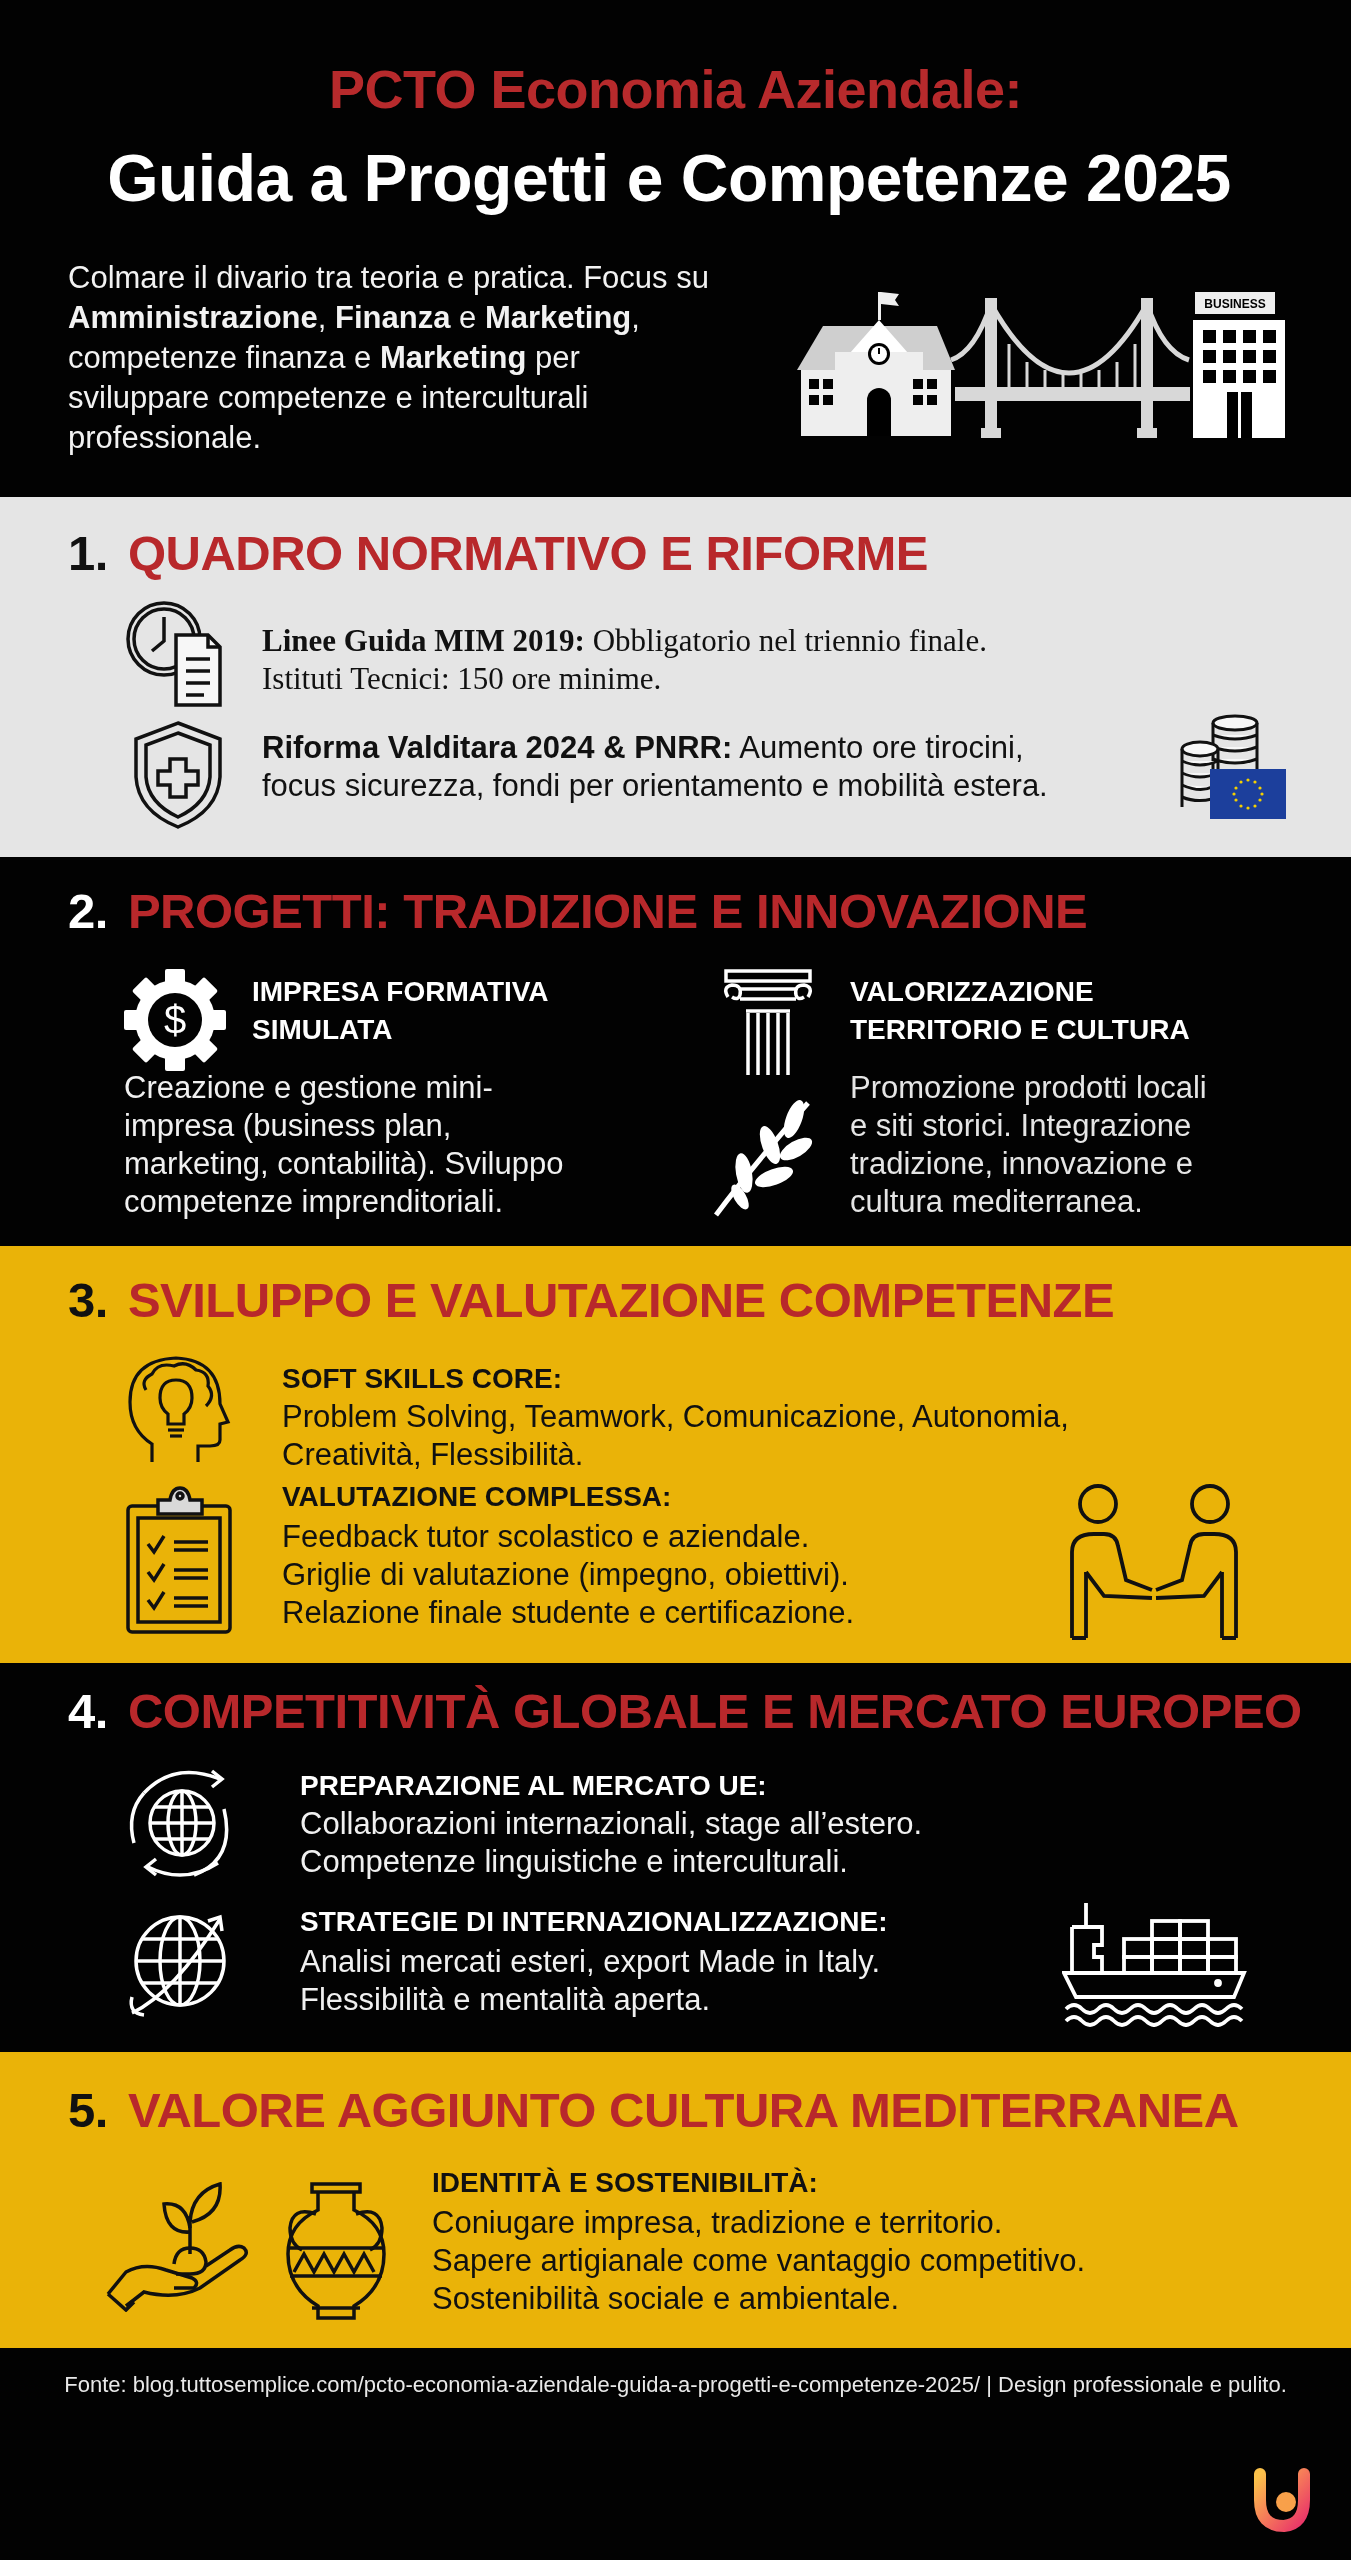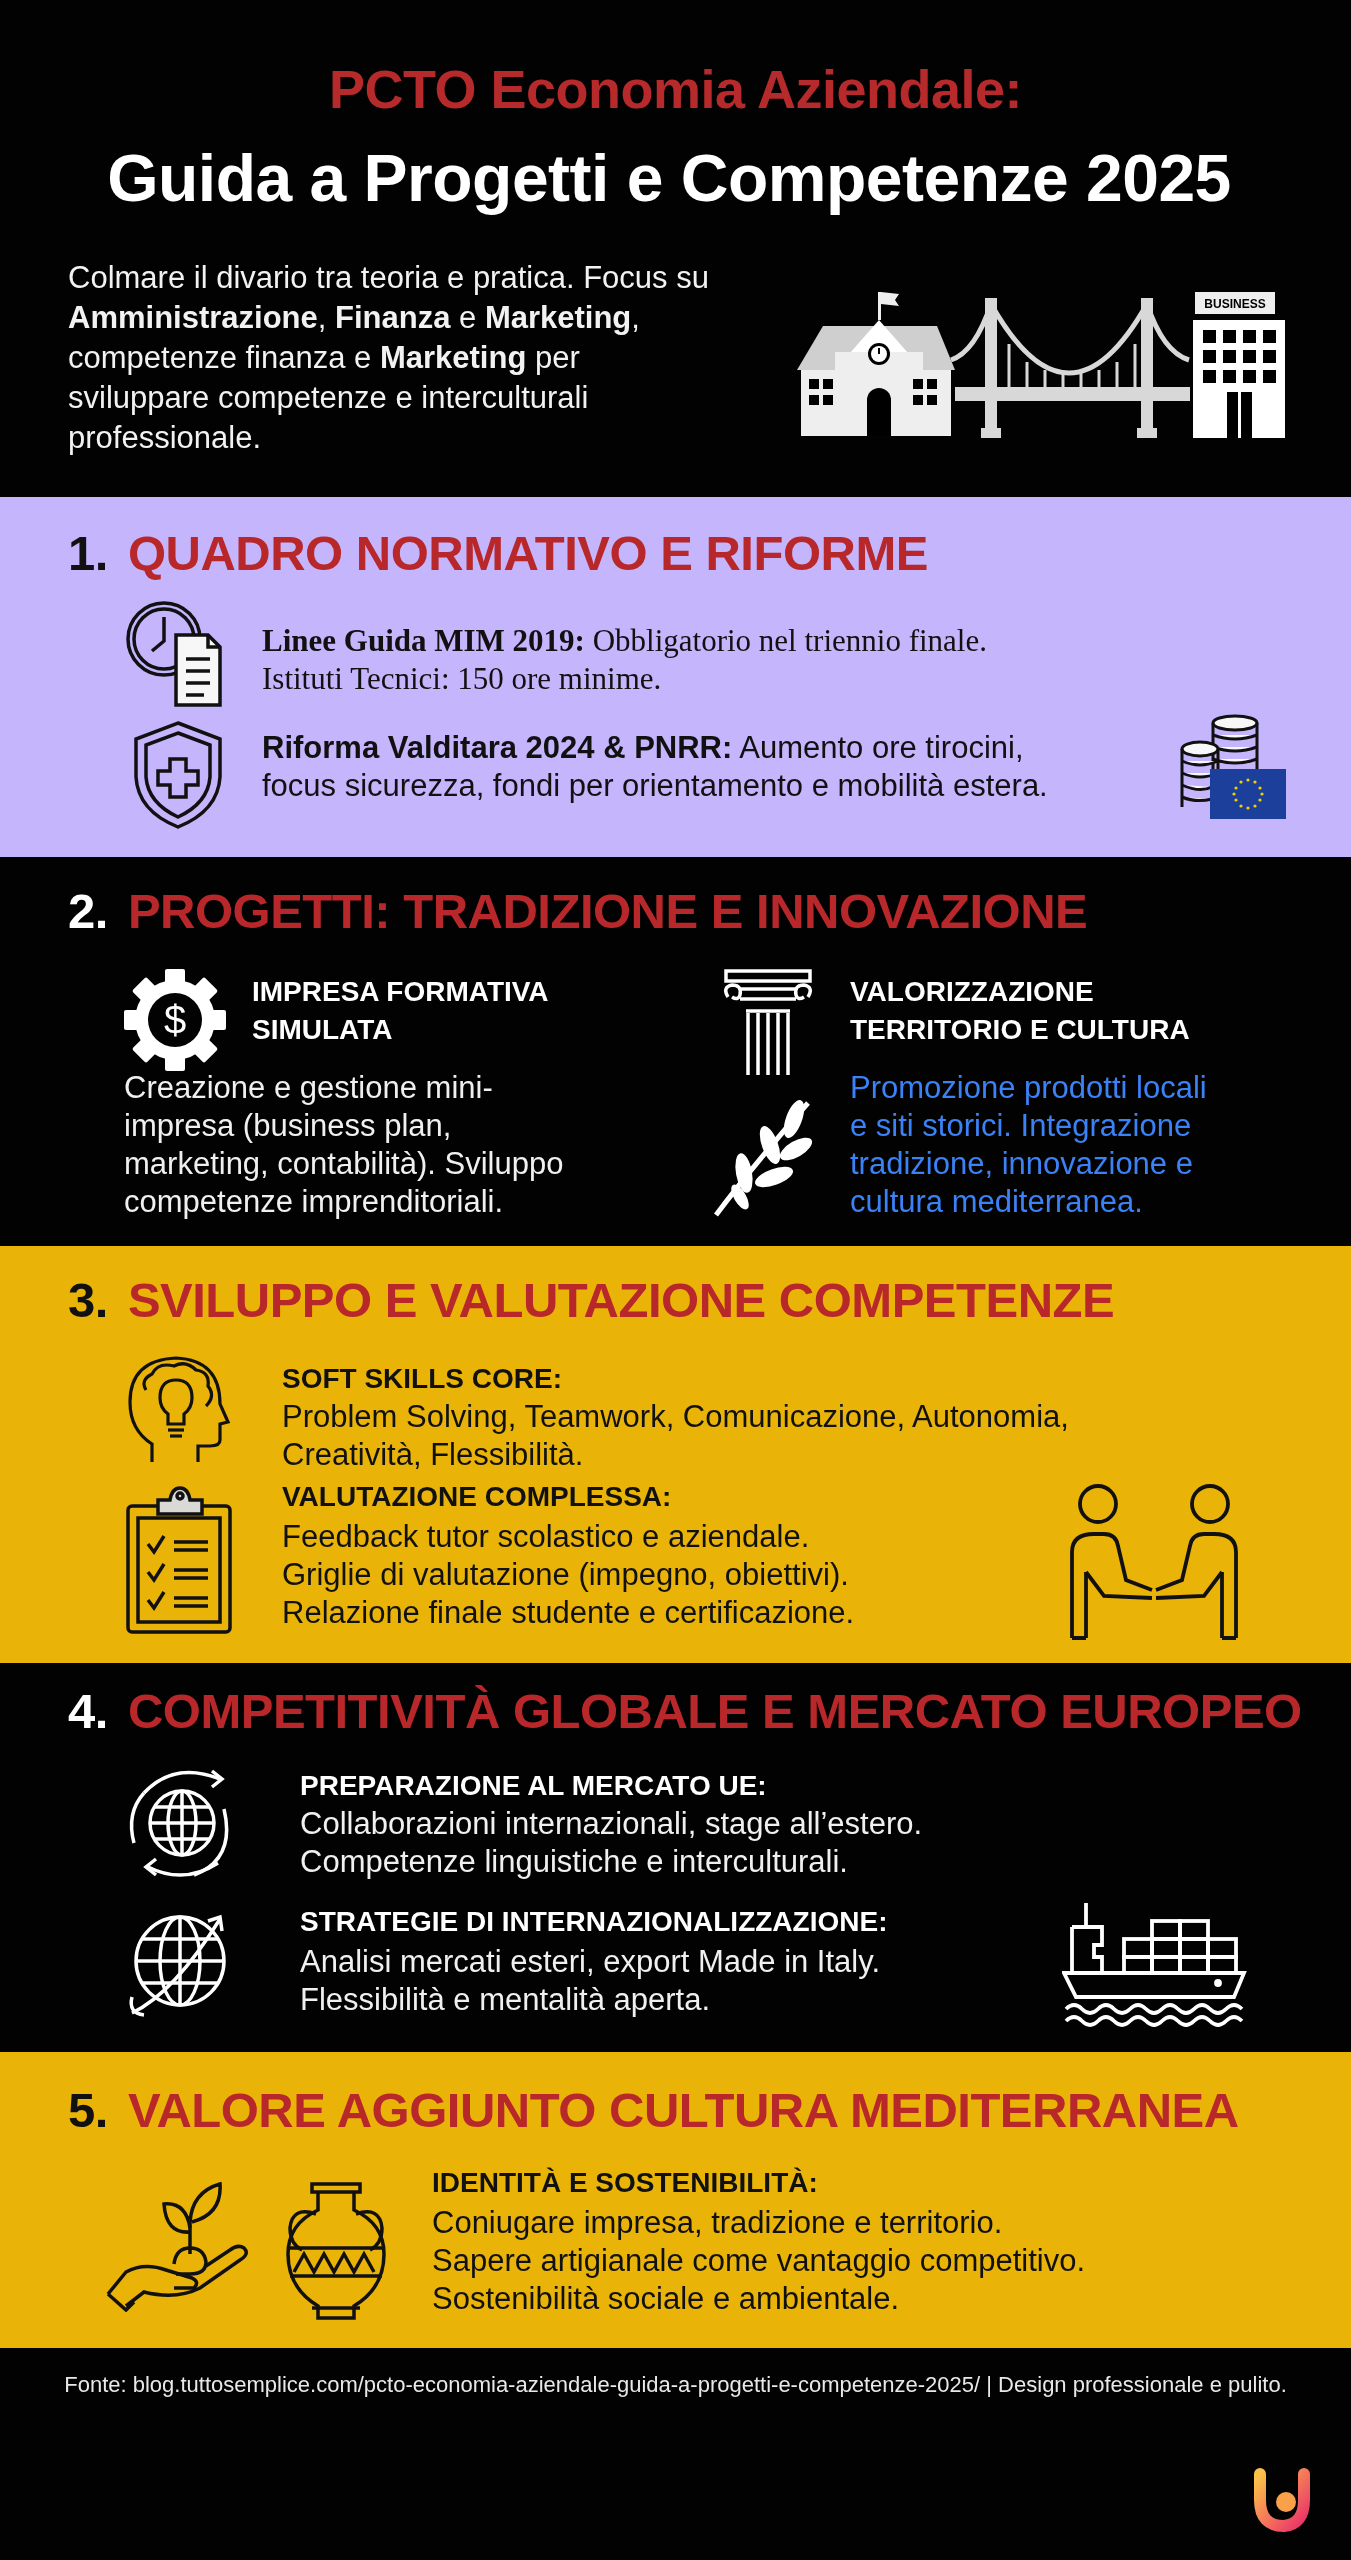--- a/index.html
+++ b/index.html
@@ -1,20 +1,20 @@
 <!DOCTYPE html>
 <html><head>
 <meta charset="utf-8">
 <style>
   * { box-sizing: border-box; margin: 0; padding: 0; }
   html, body { width: 1351px; height: 2560px; background: #000; overflow: hidden; }
   body { font-family: "Liberation Sans", "DejaVu Sans", sans-serif; position: relative; }
   .sec { position: absolute; left: 0; width: 1351px; }
   .dark { background: #020202; color: #f4f4f4; }
-  .white { background: #c4b5fd; color: #111; }
+  .white { background: #e5e5e5; color: #111; }
   .gray { background: #eab308; color: #111; }
   .red { color: #b8282b; }
 
   
   #header { top: 0; height: 497px; }
   .h-title1 { position: absolute; top: 58px; left: 0; width: 1351px; text-align: center; font-size: 54px; font-weight: bold; color: #b72a2c; letter-spacing: -0.5px; }
   .h-title2 { position: absolute; top: 140px; left: 0; width: 1338px; text-align: center; font-size: 66px; font-weight: bold; color: #fff; letter-spacing: -0.5px; }
   .h-intro { position: absolute; top: 258px; left: 68px; width: 650px; font-size: 31px; line-height: 40px; color: #f2f2f2; }
   .h-intro b { font-weight: bold; }
   .h-illus { position: absolute; top: 282px; left: 795px; width: 490px; height: 160px; }
@@ -220,21 +220,21 @@
   </div>
   <svg class="icon" style="top:240px;left:712px;width:110px;height:120px;" viewBox="0 0 110 120" fill="#fff">
     <path d="M4 118 Q40 70 96 6" fill="none" stroke="#fff" stroke-width="5"></path>
     <ellipse cx="82" cy="22" rx="8" ry="20" transform="rotate(20 82 22)"></ellipse>
     <ellipse cx="58" cy="48" rx="8" ry="20" transform="rotate(-20 58 48)"></ellipse>
     <ellipse cx="84" cy="52" rx="8" ry="18" transform="rotate(60 84 52)"></ellipse>
     <ellipse cx="32" cy="76" rx="8" ry="20" transform="rotate(-10 32 76)"></ellipse>
     <ellipse cx="62" cy="80" rx="8" ry="20" transform="rotate(70 62 80)"></ellipse>
     <ellipse cx="28" cy="100" rx="6" ry="14" transform="rotate(-30 28 100)"></ellipse>
   </svg>
-  <div class="body" style="top:212px;left:850px;width:460px;color:#3b82f6;">
+  <div class="body" style="top:212px;left:850px;width:460px;color:#e5e5e5;">
     <span>Promozione prodotti locali</span><br>
     <span>e siti storici. Integrazione</span><br>
     <span>tradizione, innovazione e</span><br>
     <span>cultura mediterranea.</span>
   </div>
 </section>
 
 <section id="s3" class="sec gray">
   <div class="sh" style="top:26px;"><span class="num">3.</span><span class="red">SVILUPPO E VALUTAZIONE COMPETENZE</span></div>
 

